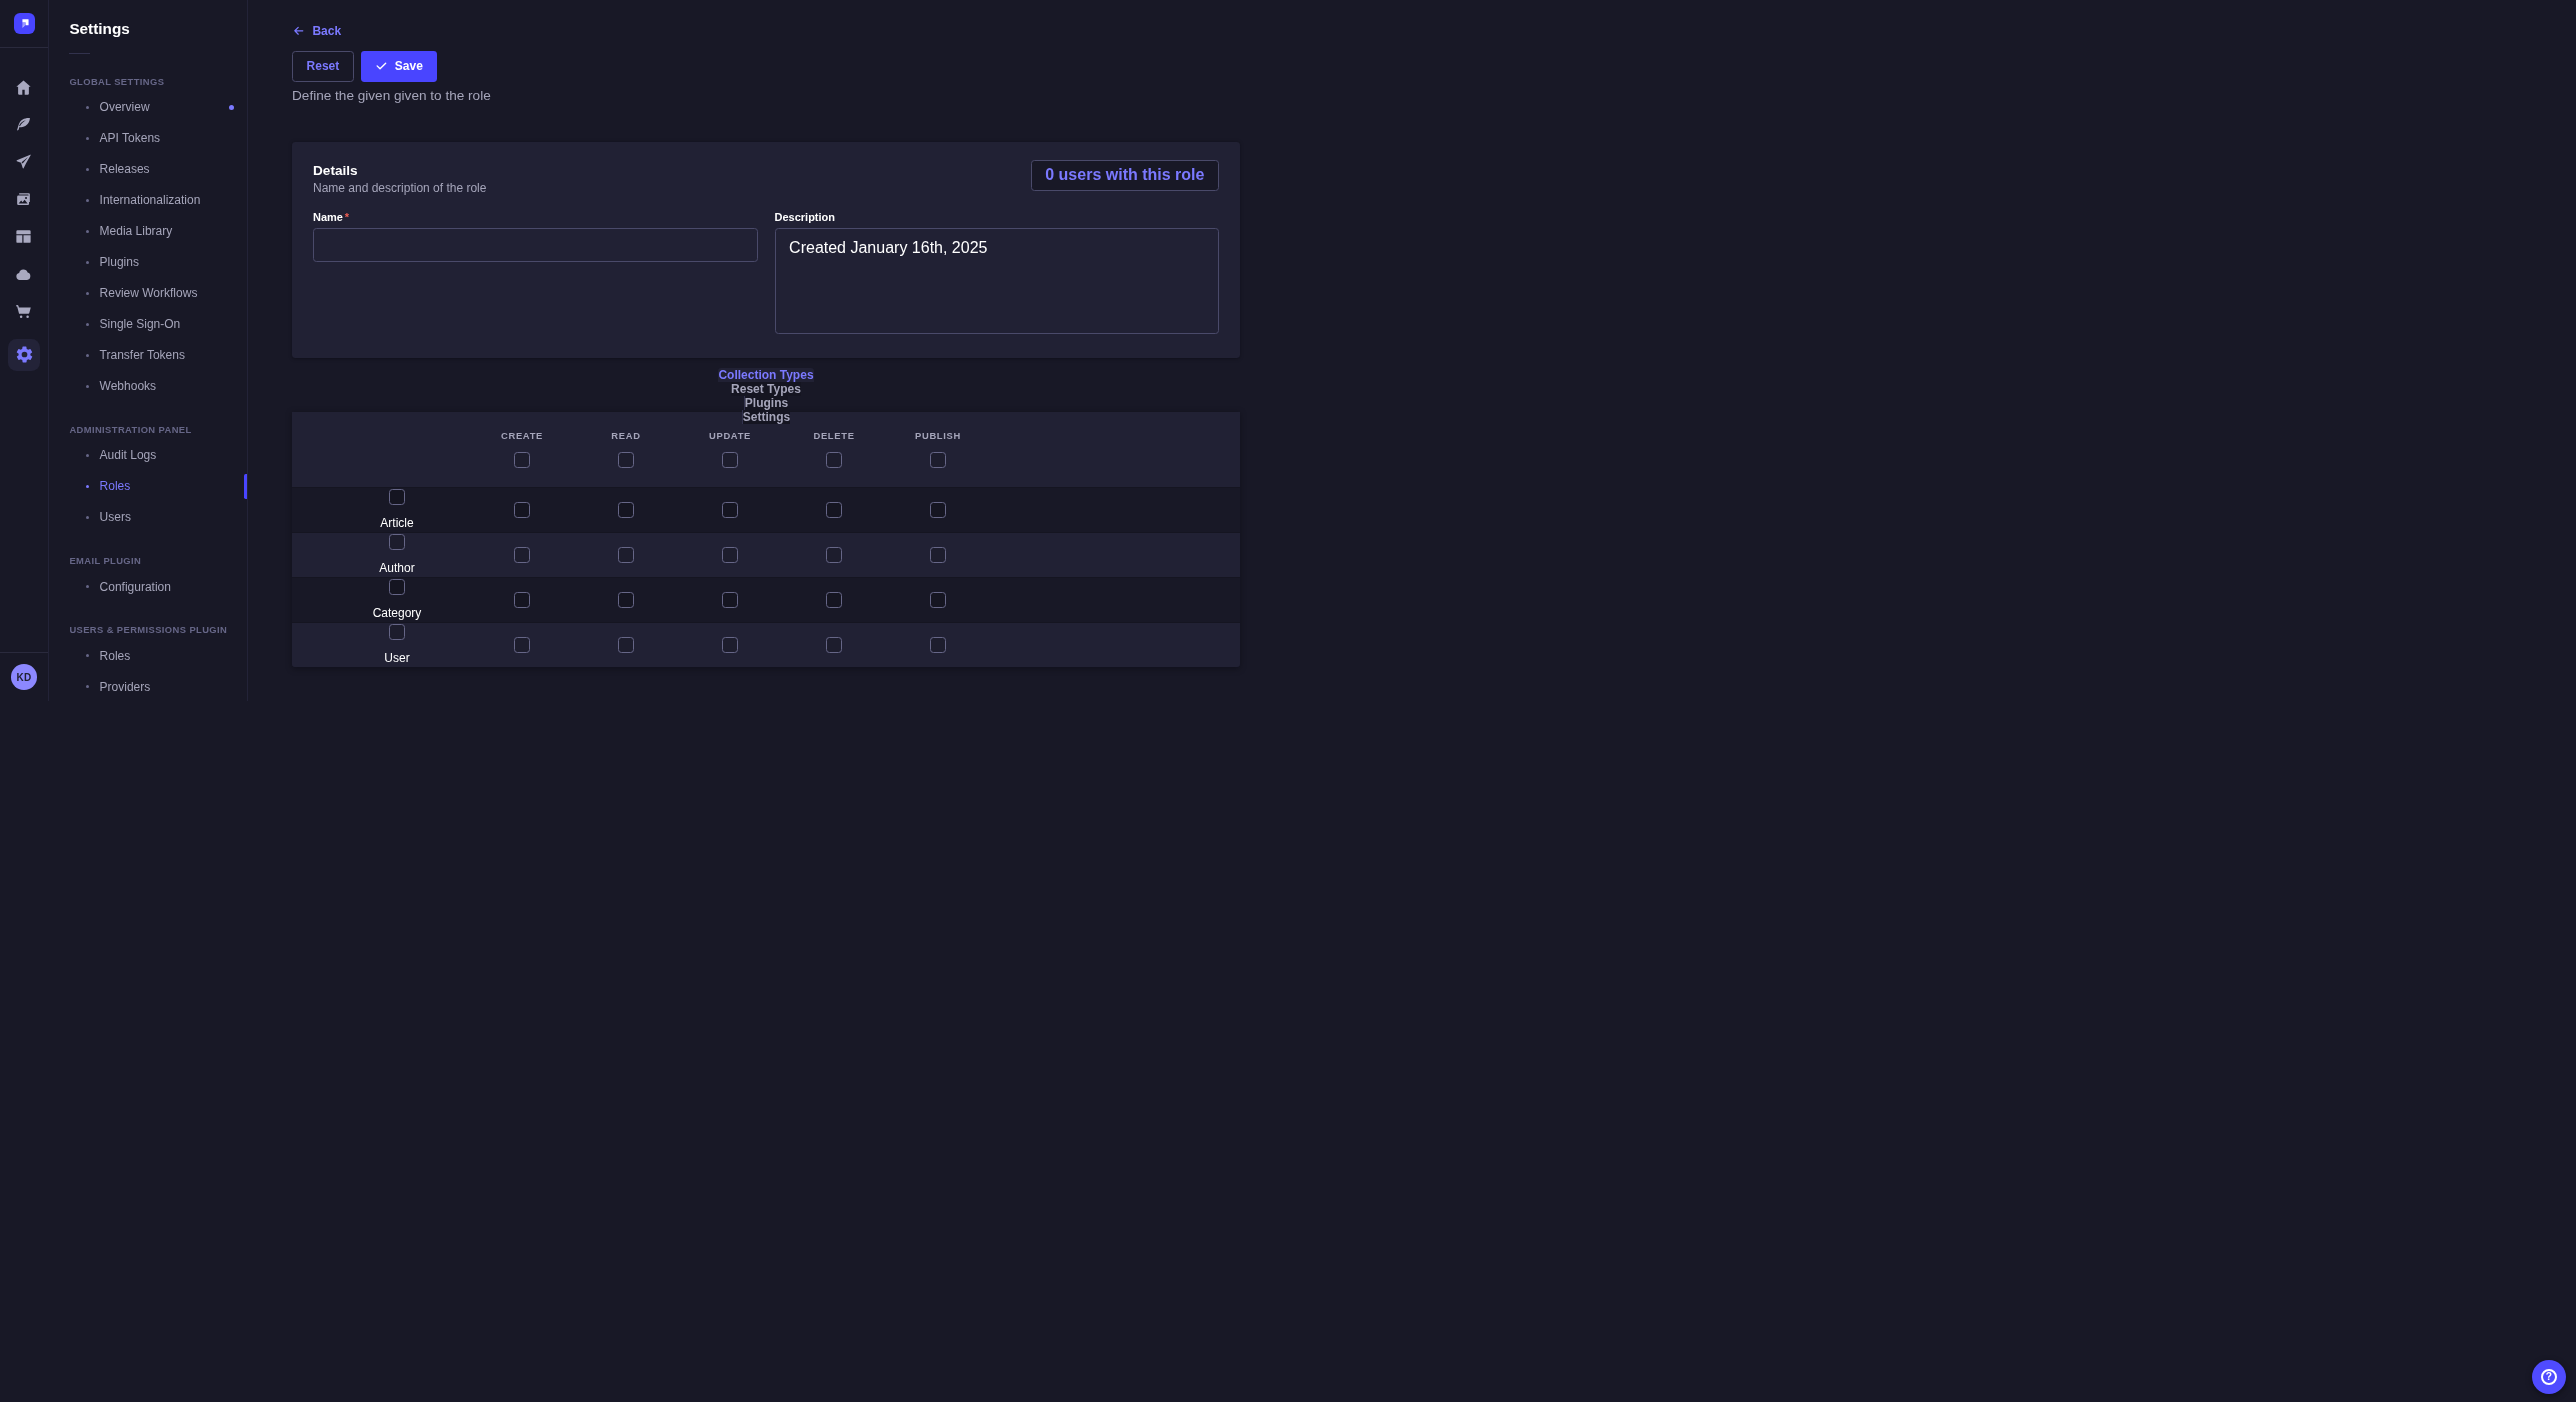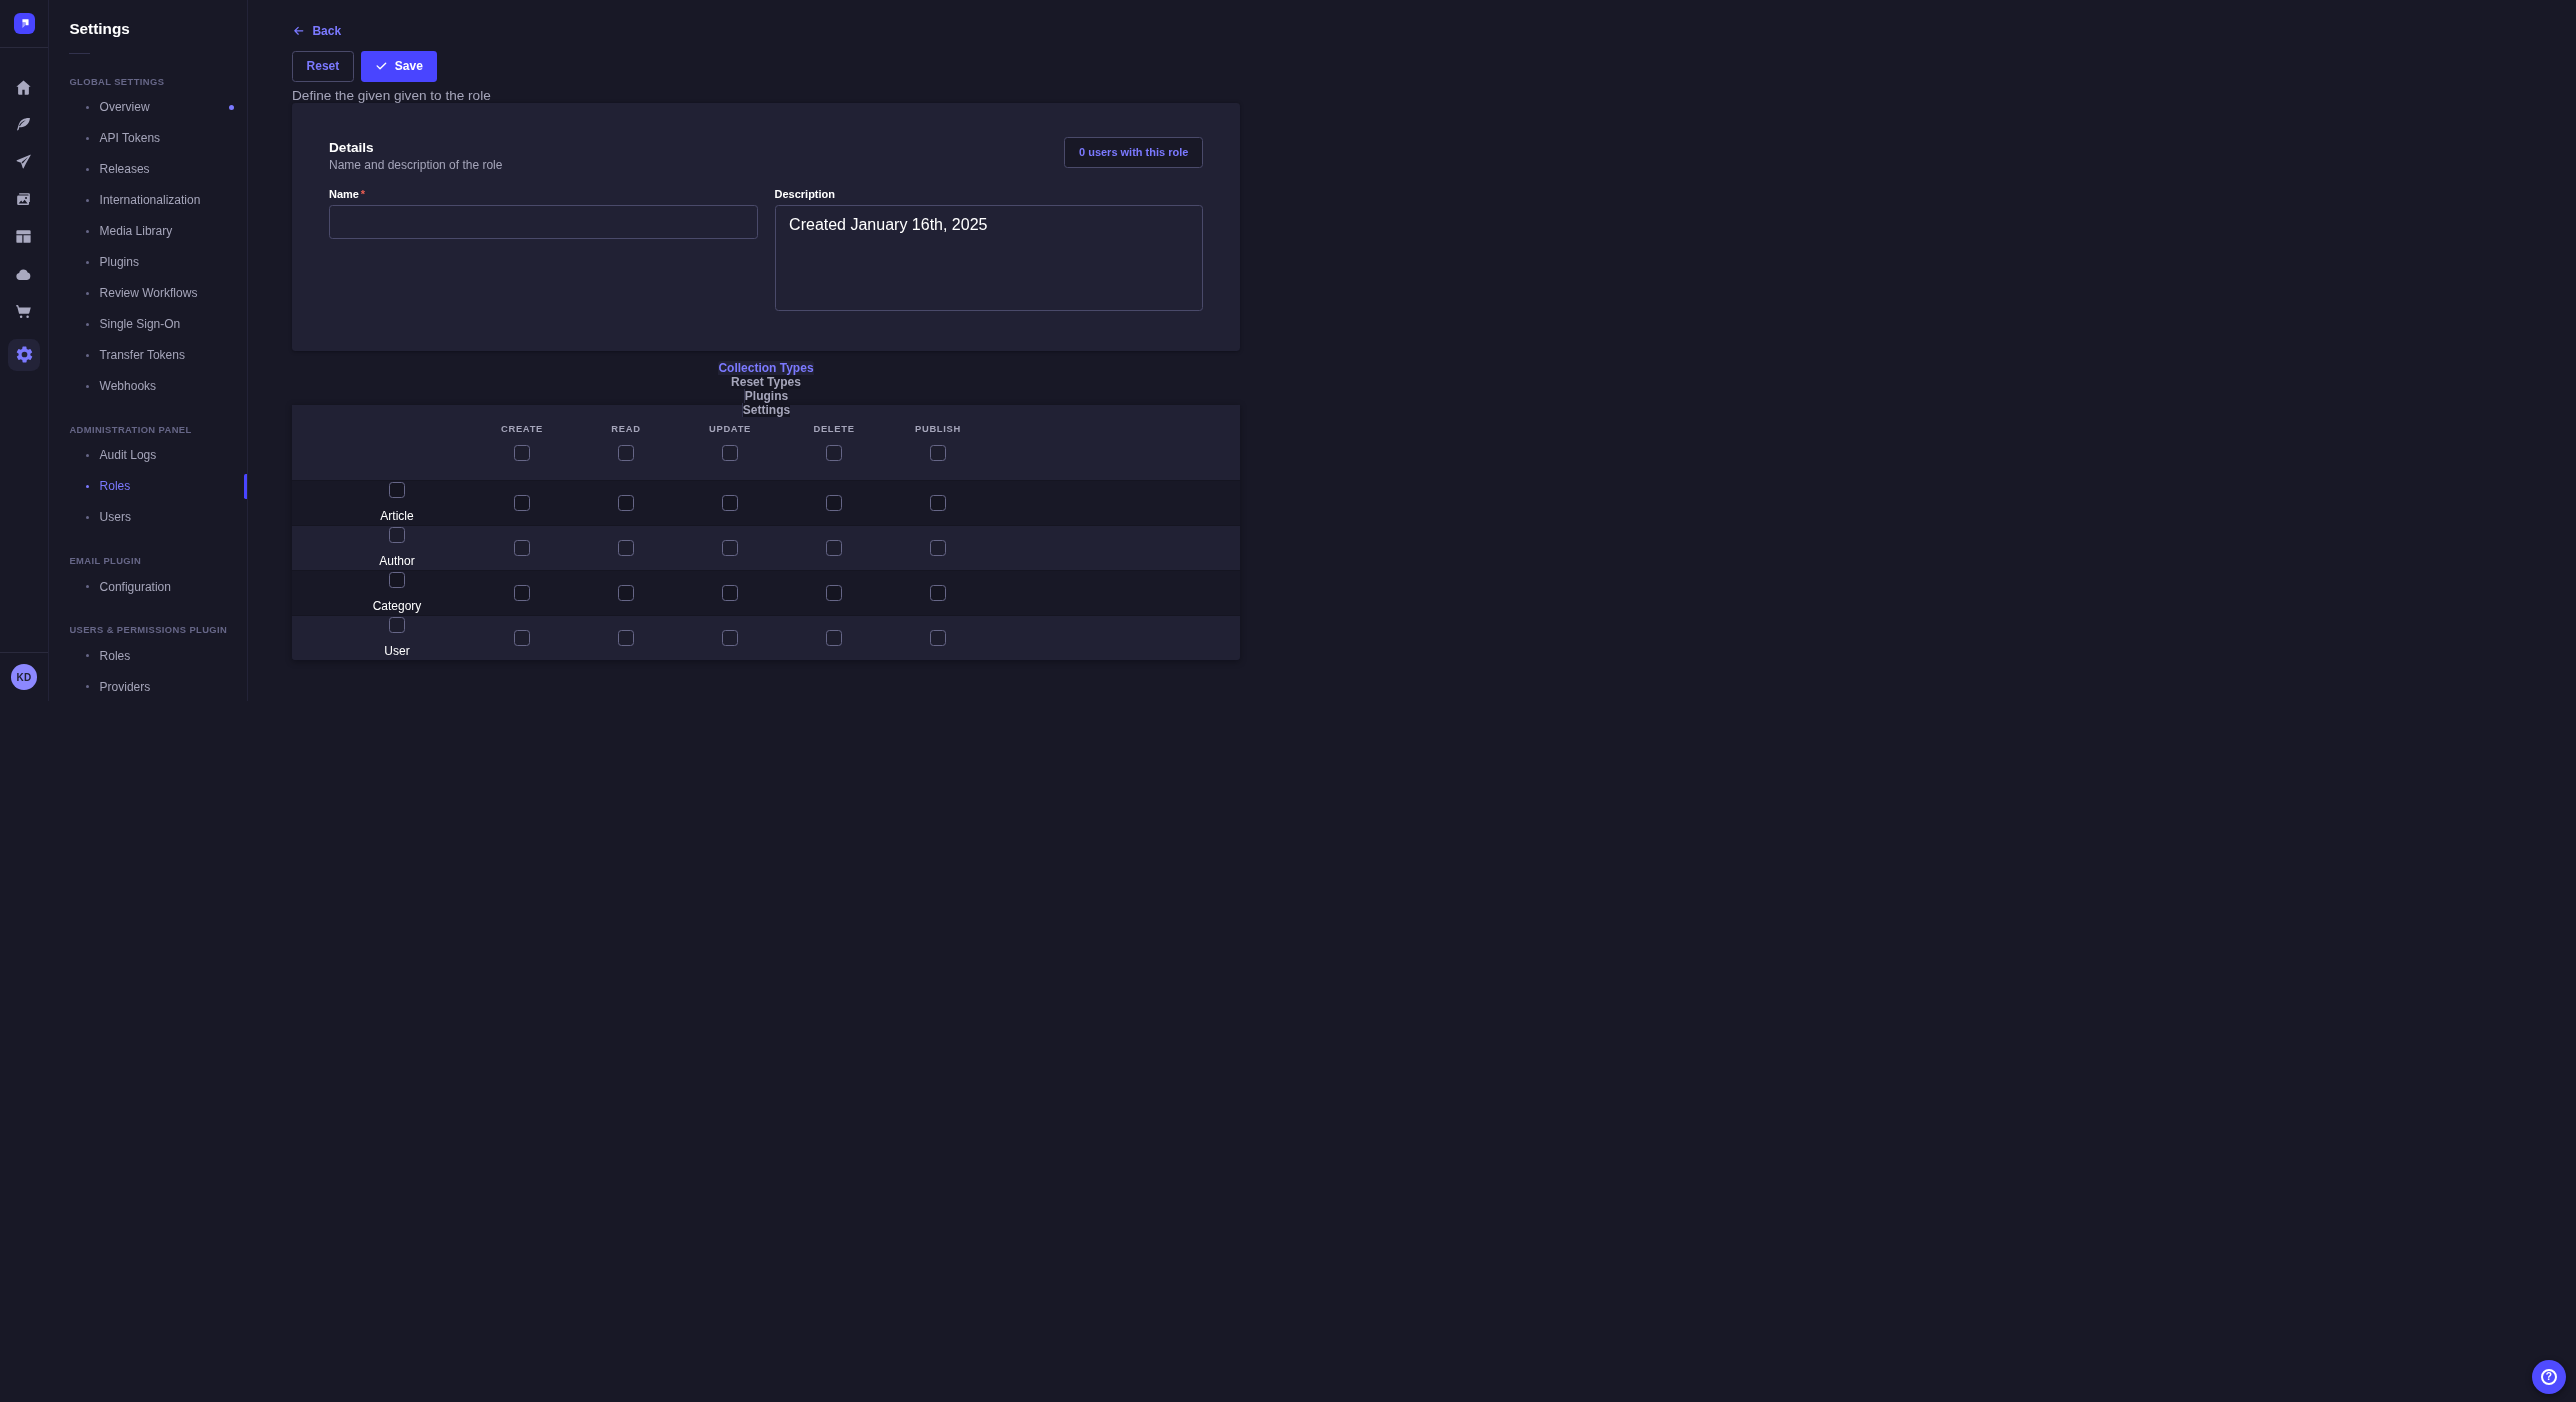--- a/index.html
+++ b/index.html
@@ -42,25 +42,25 @@
   .back-link{display:inline-flex;align-items:center;gap:6.8px;color:var(--plight);font-size:12px;font-weight:600;cursor:pointer;}
   .back-link svg{width:13.6px;height:13.6px;}
   .title-row{display:flex;align-items:flex-start;margin-top:10.2px;}
   .page-title{font-size:27px;font-weight:700;line-height:32px;flex:1;}
   .page-subtitle{font-size:13.6px;color:var(--muted);margin-top:6px;}
   .btn{display:inline-flex;align-items:center;justify-content:center;gap:6.8px;height:31px;padding:0 13.6px;border-radius:3.4px;font-size:12px;font-weight:600;cursor:pointer;border:0.9px solid transparent;font-family:inherit;}
   .btn-outline{background:var(--bg);border-color:var(--input-border);color:var(--plight);}
   .btn-primary{background:var(--primary);color:#fff;margin-left:6.8px;}
   .btn-primary svg{width:12.8px;height:12.8px;}
   
-  .card{background:var(--panel);border-radius:3.4px;padding:37px;box-shadow:0 0.9px 3.4px rgba(3,3,10,.35);}
+  .card{margin-top:39px;background:var(--panel);border-radius:3.4px;padding:21px;box-shadow:0 0.9px 3.4px rgba(3,3,10,.35);}
   .card-head{display:flex;align-items:flex-start;justify-content:space-between;}
   .card-title{font-size:13.6px;font-weight:700;}
   .card-subtitle{font-size:12px;color:var(--muted);margin-top:3.4px;}
-  .users-btn{height:31px;padding:0 13.6px;background:var(--bg);border:0.9px solid var(--input-border);border-radius:3.4px;color:var(--plight);font-size:11px;font-weight:700;display:inline-flex;align-items:center;cursor:pointer;margin-top:-3.4px;}
+  .users-btn{height:31px;padding:0 13.6px;background:var(--bg);border:0.9px solid var(--input-border);border-radius:3.4px;color:var(--plight);font-size:16px;font-weight:700;display:inline-flex;align-items:center;cursor:pointer;margin-top:-3.4px;}
   .fields{display:flex;gap:17px;margin-top:15.3px;}
   .field{flex:1;}
   .field-label{font-size:11px;font-weight:600;margin-bottom:5.1px;}
   .req{color:var(--danger);margin-left:1.7px;}
   .text-input{width:100%;height:34px;background:var(--panel);border:0.9px solid var(--input-border);border-radius:3.4px;color:var(--text);font-size:12px;padding:0 13.6px;font-family:inherit;outline:none;}
   .text-area{width:100%;height:106px;background:var(--panel);border:0.9px solid var(--input-border);border-radius:3.4px;color:var(--text);font-size:16px;padding:10.2px 13.6px;font-family:Liberation Sans, sans-serif;resize:none;outline:none;line-height:17px;}
   
   .tabs{display:flex;align-items:center;height:44px;margin-top:10.2px;flex-direction:column;}
   .tab{flex:1;height:39px;background:var(--strip);display:flex;align-items:center;justify-content:center;font-size:12px;font-weight:600;color:var(--muted);cursor:pointer;}
   .tab.active{height:44px;background:var(--panel);color:var(--plight);border-radius:3.4px 3.4px 0 0;}

